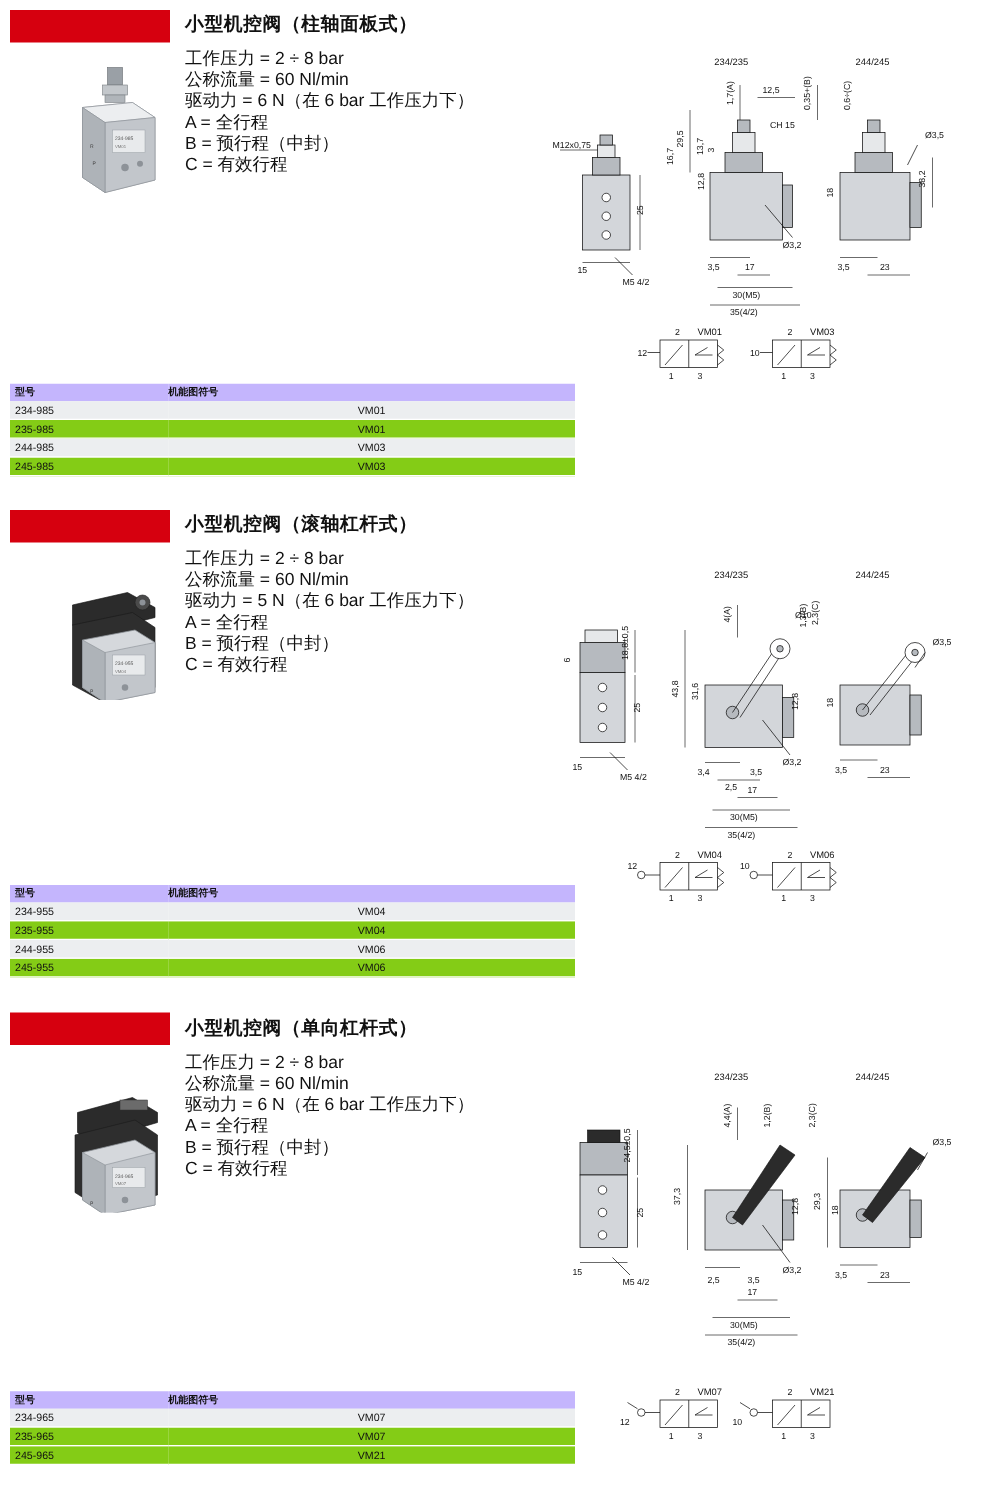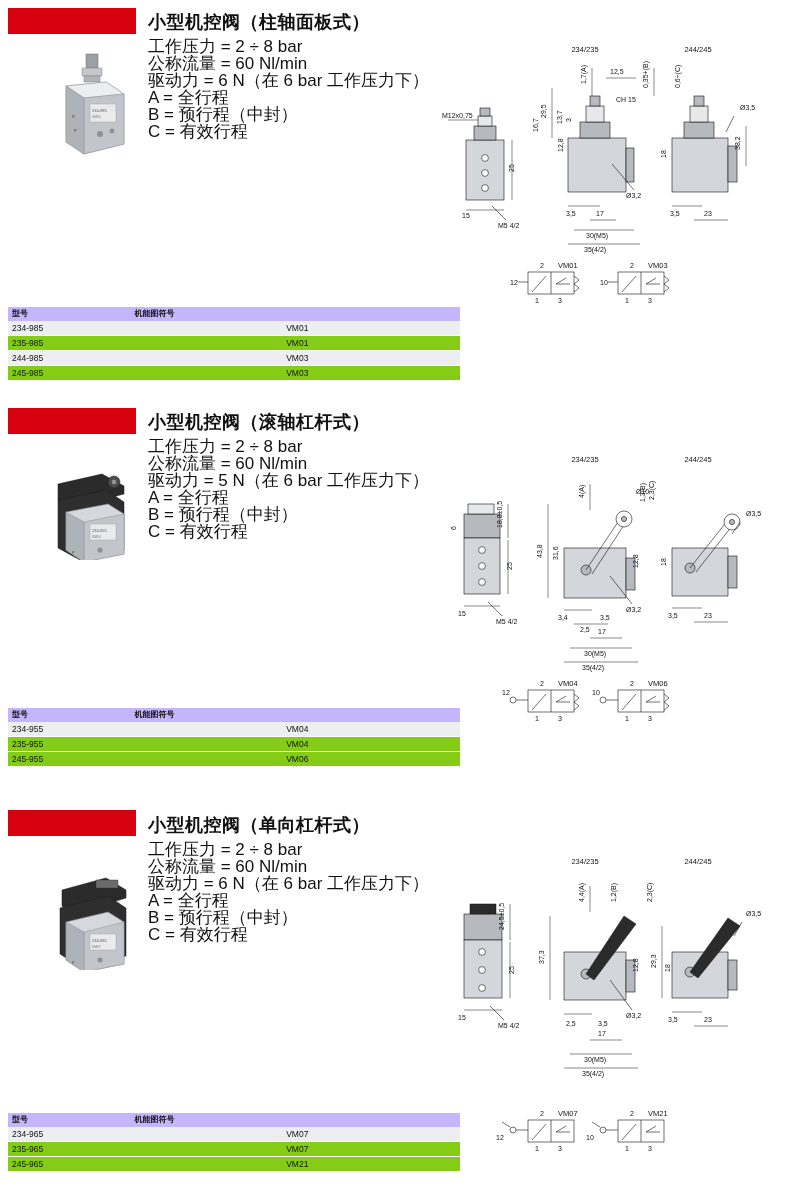--- a/index.html
+++ b/index.html
@@ -5,23 +5,23 @@
   html,body{margin:0;padding:0;}
   body{
     width:800px;height:1193px;background:#ffffff;
     font-family:"Liberation Sans","DejaVu Sans",sans-serif;
     color:#1a1a1a;position:relative;overflow:hidden;
   }
   .section{position:relative;}
   
   .redbar{position:absolute;left:8px;width:128px;height:26px;background:#d6000f;}
   
-  .heading{position:absolute;font-size:18px;font-weight:bold;color:#111;letter-spacing:.5px;}
+  .heading{position:absolute;font-size:15px;font-weight:bold;color:#111;letter-spacing:.5px;}
   
-  .specs{position:absolute;font-size:17px;line-height:17px;color:#111;}
+  .specs{position:absolute;font-size:14px;line-height:17px;color:#111;}
   .specs div{white-space:nowrap;}
   
   .photo{position:absolute;}
   .photo svg{display:block;}
   
   .tbl{position:absolute;left:8px;width:452px;font-size:8px;border-collapse:collapse;}
   .tbl th,.tbl td{padding:0;margin:0;height:14px;line-height:14px;font-weight:normal;}
   .tbl thead th{background:#c4b5fd;color:#111;font-size:8px;font-weight:bold;}
   .tbl thead th.c1{text-align:left;padding-left:4px;width:28%;}
   .tbl thead th.c2{text-align:left;}
@@ -359,20 +359,24 @@
     </thead>
     <tbody>
       <tr class="odd">
         <td class="c1">234-955</td>
         <td class="c2">VM04</td>
       </tr>
       <tr class="even">
         <td class="c1">235-955</td>
         <td class="c2">VM04</td>
       </tr>
+      <tr class="odd">
+        <td class="c1">244-955</td>
+        <td class="c2">VM06</td>
+      </tr>
       <tr class="even">
         <td class="c1">245-955</td>
         <td class="c2">VM06</td>
       </tr>
     </tbody>
   </table>
 </div>
 
 <div class="section">
 

